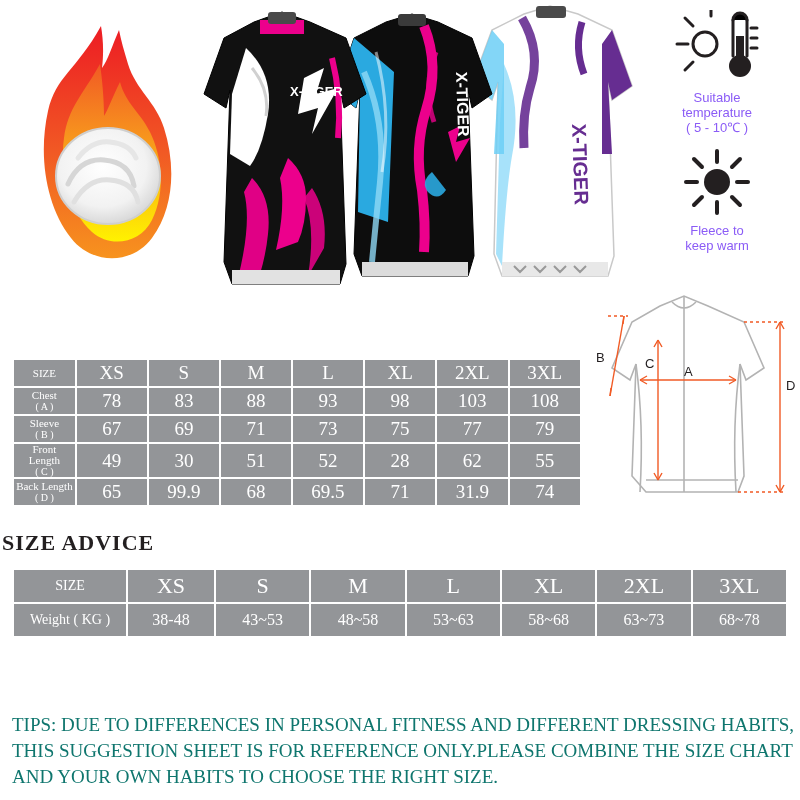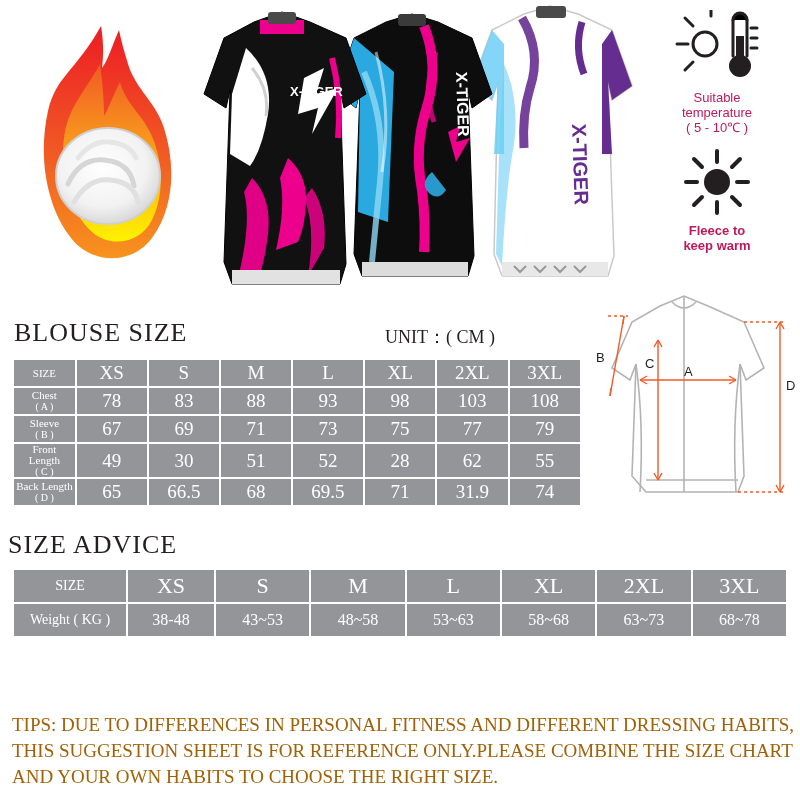--- a/index.html
+++ b/index.html
@@ -43,42 +43,42 @@
     position: absolute; right: 8px; top: 10px;
     width: 150px;
     text-align: center;
   }
   .feature {
     margin-bottom: 8px;
   }
   .feature-caption {
     font-size: 13px;
     line-height: 15px;
-    color: #be185d;
+    color: #8b5cf6;
     margin-top: 4px;
     font-family: "Liberation Sans", sans-serif;
   }
 
   
   .h-blouse {
     position: absolute; left: 14px; top: 318px;
     font-size: 26px; letter-spacing: 1px;
     font-family: "Liberation Serif", serif;
     font-weight: 400;
   }
   .h-unit {
     position: absolute; left: 385px; top: 325px;
     font-size: 18px;
     font-family: "Liberation Serif", serif;
   }
   .h-advice {
-    position: absolute; left: 8px; top: 530px;
-    font-size: 26px; letter-spacing: 1px;
-    font-family: "Liberation Serif", serif;
-    font-weight: 400;
+    position: absolute; left: 2px; top: 530px;
+    font-size: 22px; letter-spacing: 1px;
+    font-family: "Liberation Serif", serif;
+    font-weight: 700;
   }
 
   
   table { border-collapse: separate; border-spacing: 2px; }
   .size-table {
     position: absolute; left: 12px; top: 358px;
     width: 570px;
   }
   .size-table td {
     background: #939598;
@@ -115,21 +115,21 @@
   .advice-table td.rowlab { font-size: 14px; width: 112px; }
   .advice-table td.val { font-size: 16px; }
 
   
   .tips {
     position: absolute; left: 12px; top: 712px;
     width: 784px;
     font-size: 19px;
     line-height: 26px;
     font-family: "Liberation Serif", serif;
-    color: #a16207;
+    color: #0f766e;
   }
 
   
   .diagram {
     position: absolute; left: 588px; top: 280px;
     width: 210px; height: 235px;
   }
 </style>
 </head>
 <body>
@@ -247,28 +247,26 @@
             <line x1="36" y1="2" x2="36" y2="13"></line>
             <line x1="36" y1="53" x2="36" y2="64"></line>
             <line x1="5" y1="33" x2="16" y2="33"></line>
             <line x1="56" y1="33" x2="67" y2="33"></line>
             <line x1="13" y1="10" x2="21" y2="18"></line>
             <line x1="51" y1="48" x2="59" y2="56"></line>
             <line x1="13" y1="56" x2="21" y2="48"></line>
             <line x1="51" y1="18" x2="59" y2="10"></line>
           </g>
         </svg>
-        <div class="feature-caption" style="white-space:pre-line;font-weight:bold;">Fleece to
+        <div class="feature-caption" style="white-space:pre-line;">Fleece to
 keep warm</div>
       </div>
     </div>
   </div>
 
-  <div class="h-blouse">BLOUSE SIZE</div>
-  <div class="h-unit">UNIT：( CM )</div>
   <div class="h-advice">SIZE ADVICE</div>
 
   <div class="diagram">
     <svg width="210" height="235" viewBox="0 0 210 235">
       <g fill="none" stroke="#b3b3b3" stroke-width="1.6">
         <path d="M72 26 L96 16 L120 26 L156 42 L176 88 L158 100 L152 84 L156 196 L150 212 L58 212 L44 196 L48 84 L42 100 L24 88 L44 42 Z"></path>
         <path d="M96 16 L96 212"></path>
         <path d="M84 22 q12 12 24 0"></path>
         <path d="M48 84 q8 60 4 128"></path>
         <path d="M152 84 q-8 60 -4 128"></path>
@@ -350,21 +348,21 @@
       <td class="val">28</td>
       <td class="val">62</td>
       <td class="val">55</td>
     </tr>
     <tr>
       <td class="rowlab">
         <span>Back Length</span>
         <span class="sub">( D )</span>
       </td>
       <td class="val">65</td>
-      <td class="val">66.5</td>
+      <td class="val">99.9</td>
       <td class="val">68</td>
       <td class="val">69.5</td>
       <td class="val">71</td>
       <td class="val">31.9</td>
       <td class="val">74</td>
     </tr>
   </tbody>
     </table>
 
   <table class="advice-table">

